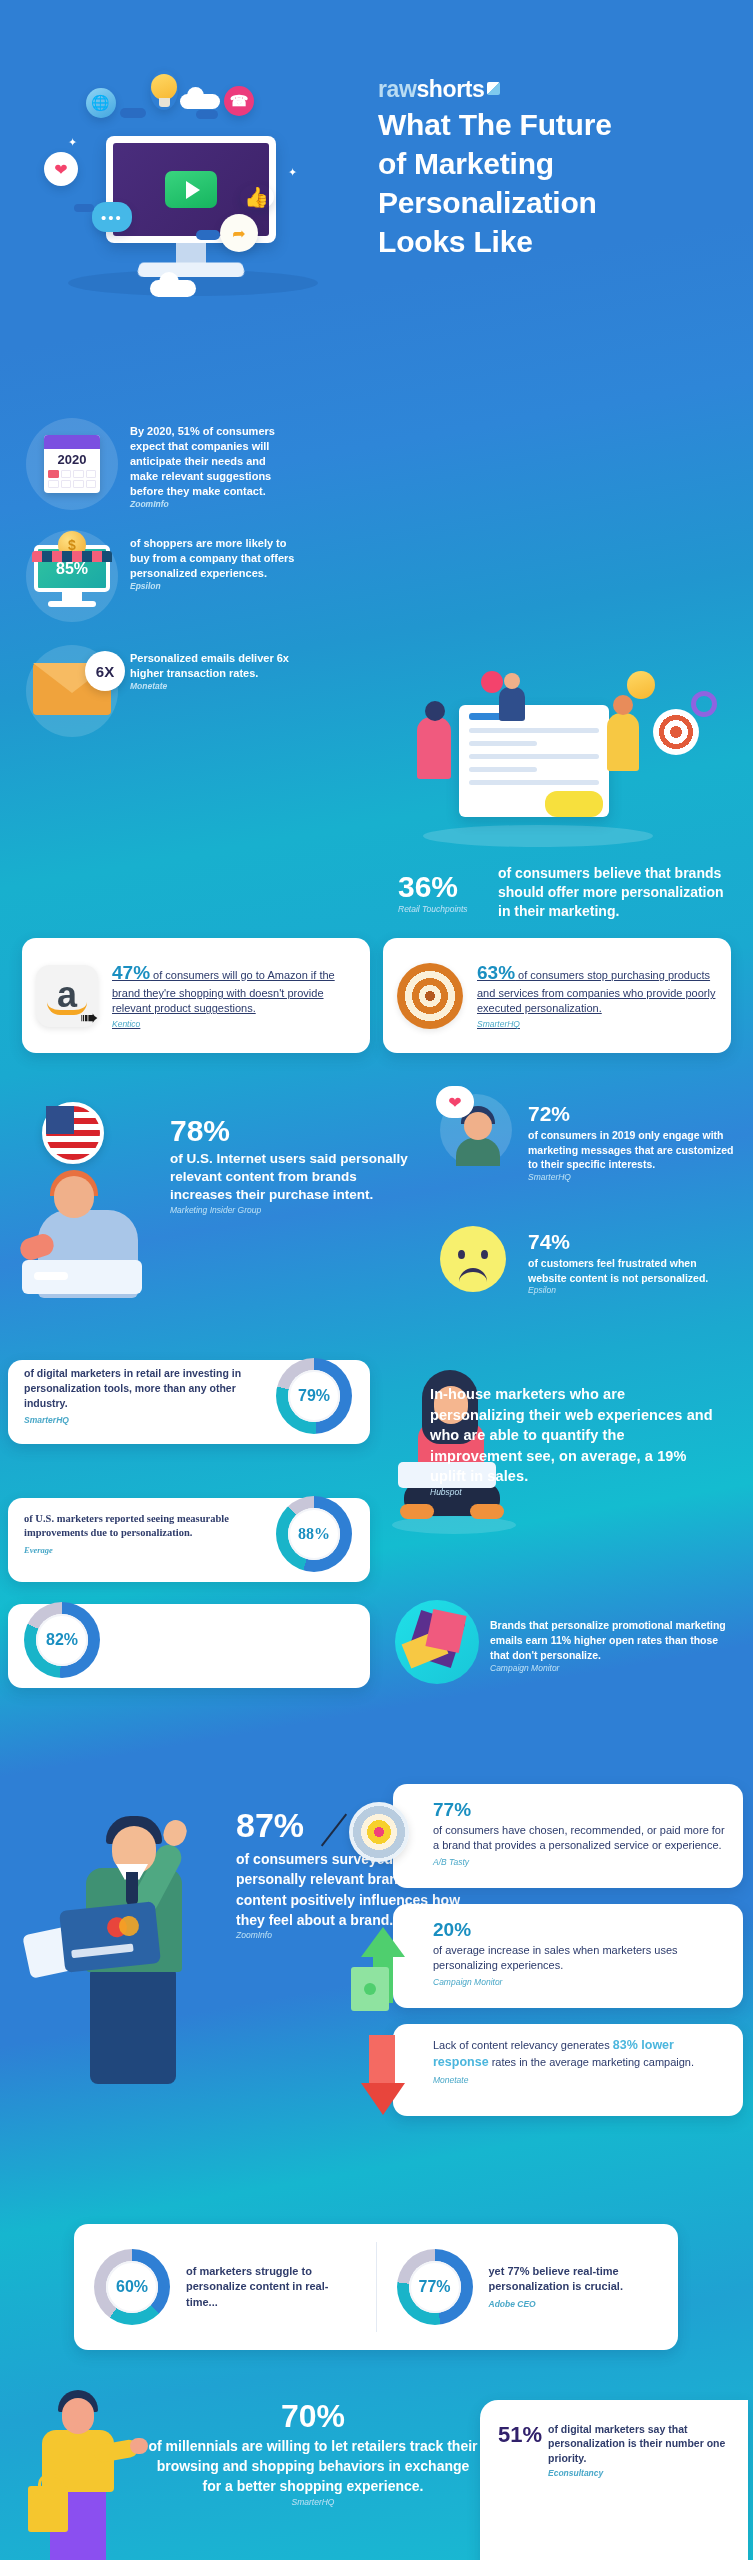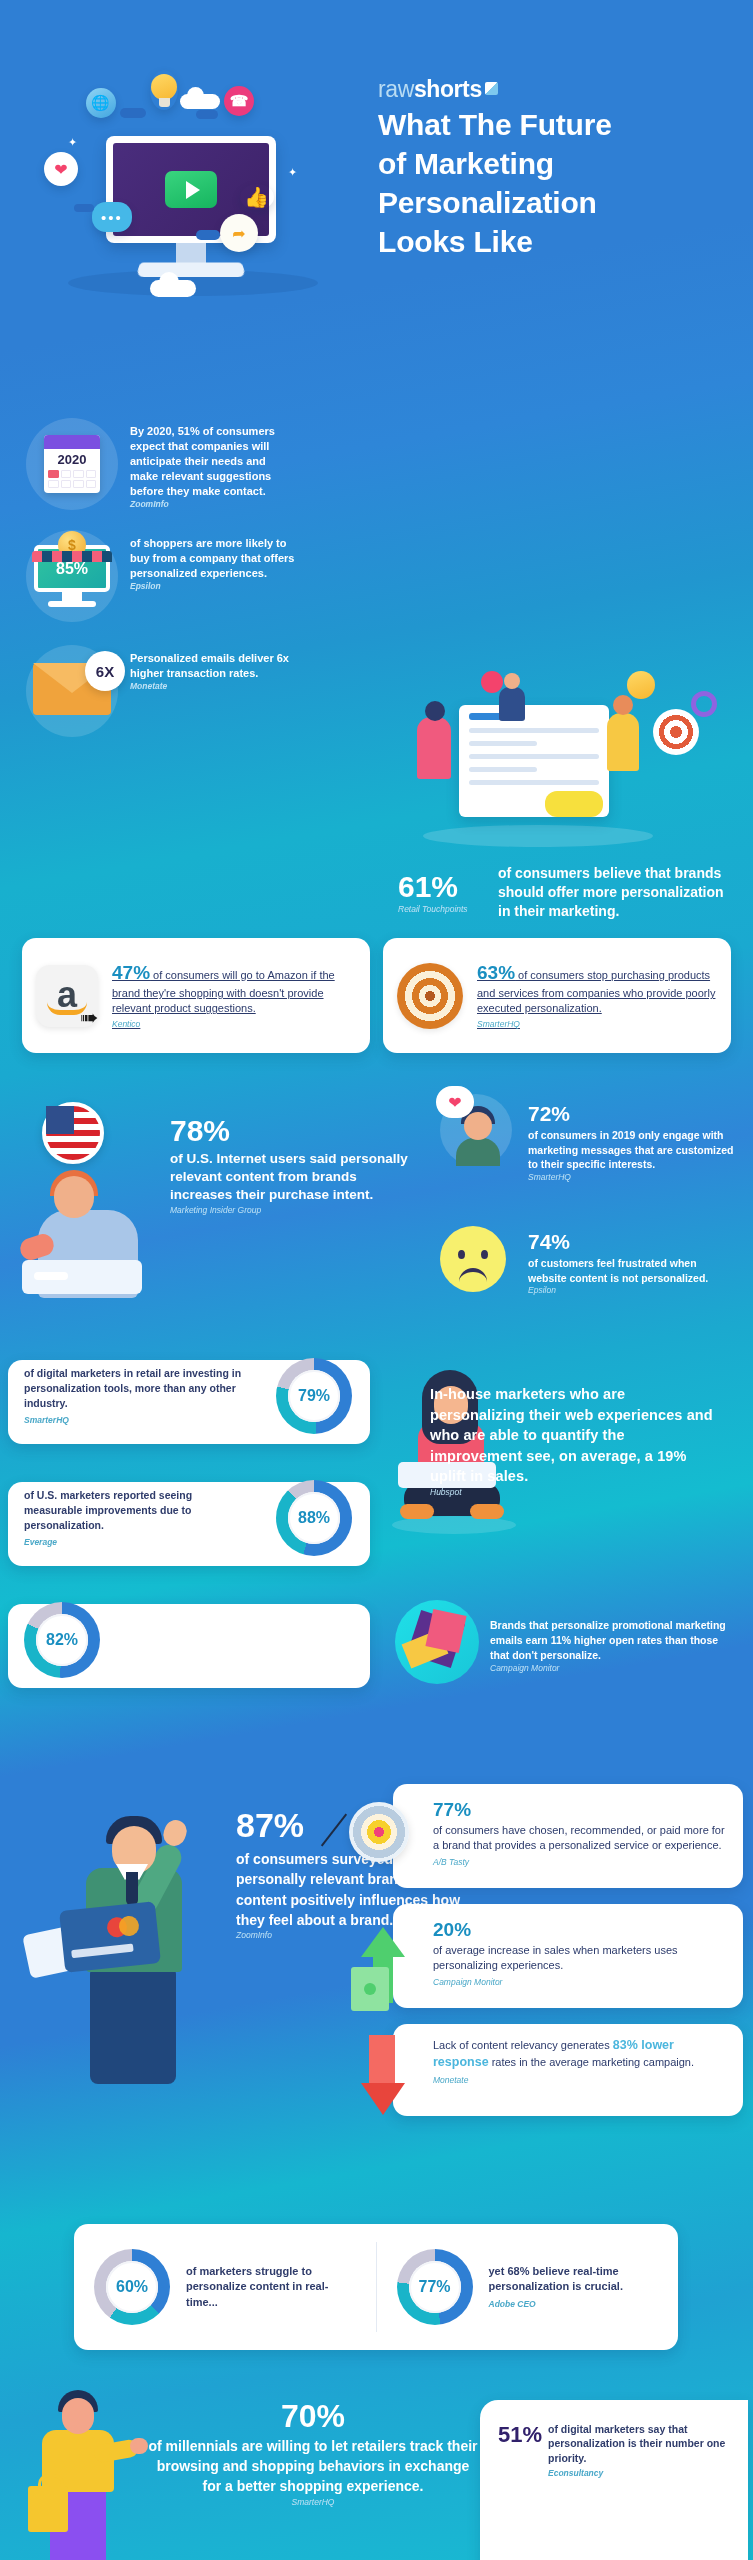--- a/index.html
+++ b/index.html
@@ -23,21 +23,21 @@
       #1fa2d2 90%, #18bcd2 100%);
   }
 
   
   .header { position: relative; height: 400px; }
   .brand {
     position: absolute; left: 378px; top: 76px;
     font-size: 23px; font-weight: 700; letter-spacing: -0.4px;
     color: #ffffff;
   }
-  .brand .raw { color: #b9dcf3; font-weight: 400; }
+  .brand .raw { color: #b9dcf3; font-weight: 700; }
   .brand-mark {
     display: inline-block; width: 13px; height: 13px;
     margin-left: 3px; vertical-align: 2px;
     background:
       linear-gradient(135deg, #ffffff 48%, transparent 48%),
       #7ec9ee;
     border-radius: 2px;
   }
   .hero-title {
     position: absolute; left: 378px; top: 105px;
@@ -250,21 +250,21 @@
   .sad { position:absolute; left:440px; top:146px; width:66px; height:66px; border-radius:50%; background:#f7f06e; }
   .sad .e { position:absolute; top:24px; width:7px; height:9px; border-radius:50%; background:#33305a; }
   .sad .e.l { left:18px; } .sad .e.r { right:18px; }
   .sad .m { position:absolute; left:19px; top:42px; width:28px; height:14px;
     border-top:4px solid #33305a; border-radius:28px 28px 0 0; }
   .s74 { position:absolute; left:528px; top:150px; width:210px; }
 
   
   .s5 { height: 430px; }
   .donut-card { position:absolute; left:8px; width:362px; height:84px; display:flex; align-items:center; padding:0 18px 12px 16px;gap:34px; }
-  .dc1 { top: 10px; } .dc2 { top: 132px; } .dc3 { top: 254px; }
+  .dc1 { top: 10px; } .dc2 { top: 148px; font-family: Liberation Serif, serif; } .dc3 { top: 254px; }
   .dc-txt { flex:1; color:#2f3c6b; font-size:10.5px; line-height:1.42; font-weight:600; }
   .donut {
     position:relative; width:76px; height:76px; border-radius:50%; flex:0 0 76px;
   }
   .donut .ring { position:absolute; inset:0; border-radius:50%; }
   .donut .hole {
     position:absolute; inset:12px; border-radius:50%; background:#fff;
     display:flex; align-items:center; justify-content:center;
     color:#1a8fc1; font-size:16px; font-weight:700;
     box-shadow: inset 0 0 0 2px #f3f5f9;
@@ -481,21 +481,21 @@
       <div class="pers p3"></div>
         <div class="p3h"></div>
       <div class="pers p4"></div>
       <div class="bulb2"></div>
       <div class="heart2"></div>
       <div class="target2"></div>
       <div class="mag"></div>
     </div>
 
     <div class="big36">
-      <div class="n">61%</div>
+      <div class="n">36%</div>
       <div class="src">Retail Touchpoints</div>
       <div class="t">of consumers believe that brands should offer more personalization in their marketing.</div>
     </div>
   </div>
 
   <div class="sec s3">
     <div class="white-card c47">
       <div class="amz">
         <span class="a">a</span>
           <span class="smile"></span>
@@ -677,21 +677,21 @@
         </div>
         <div class="pair-txt">of marketers struggle to personalize content in real-time...</div>
       </div>
       <div class="pair-div"></div>
       <div class="pair-half">
         <div class="donut">
           <div class="ring" id="ring4" style="background: conic-gradient(rgb(47, 127, 212) 0deg, rgb(47, 127, 212) 171.864deg, rgb(25, 180, 201) 171.864deg, rgb(25, 180, 201) 277.2deg, rgb(200, 198, 216) 277.2deg, rgb(200, 198, 216) 360deg);"></div>
           <div class="hole">77%</div>
         </div>
         <div class="pair-txt">
-          <span>yet 68% believe real-time personalization is crucial.</span>
+          <span>yet 77% believe real-time personalization is crucial.</span>
           <div class="src-dark">Adobe CEO</div>
         </div>
       </div>
     </div>
   </div>
 
   <div class="sec s8">
     <div class="walker">
       <div class="w-legs"></div>
         <div class="w-shoe"></div>

